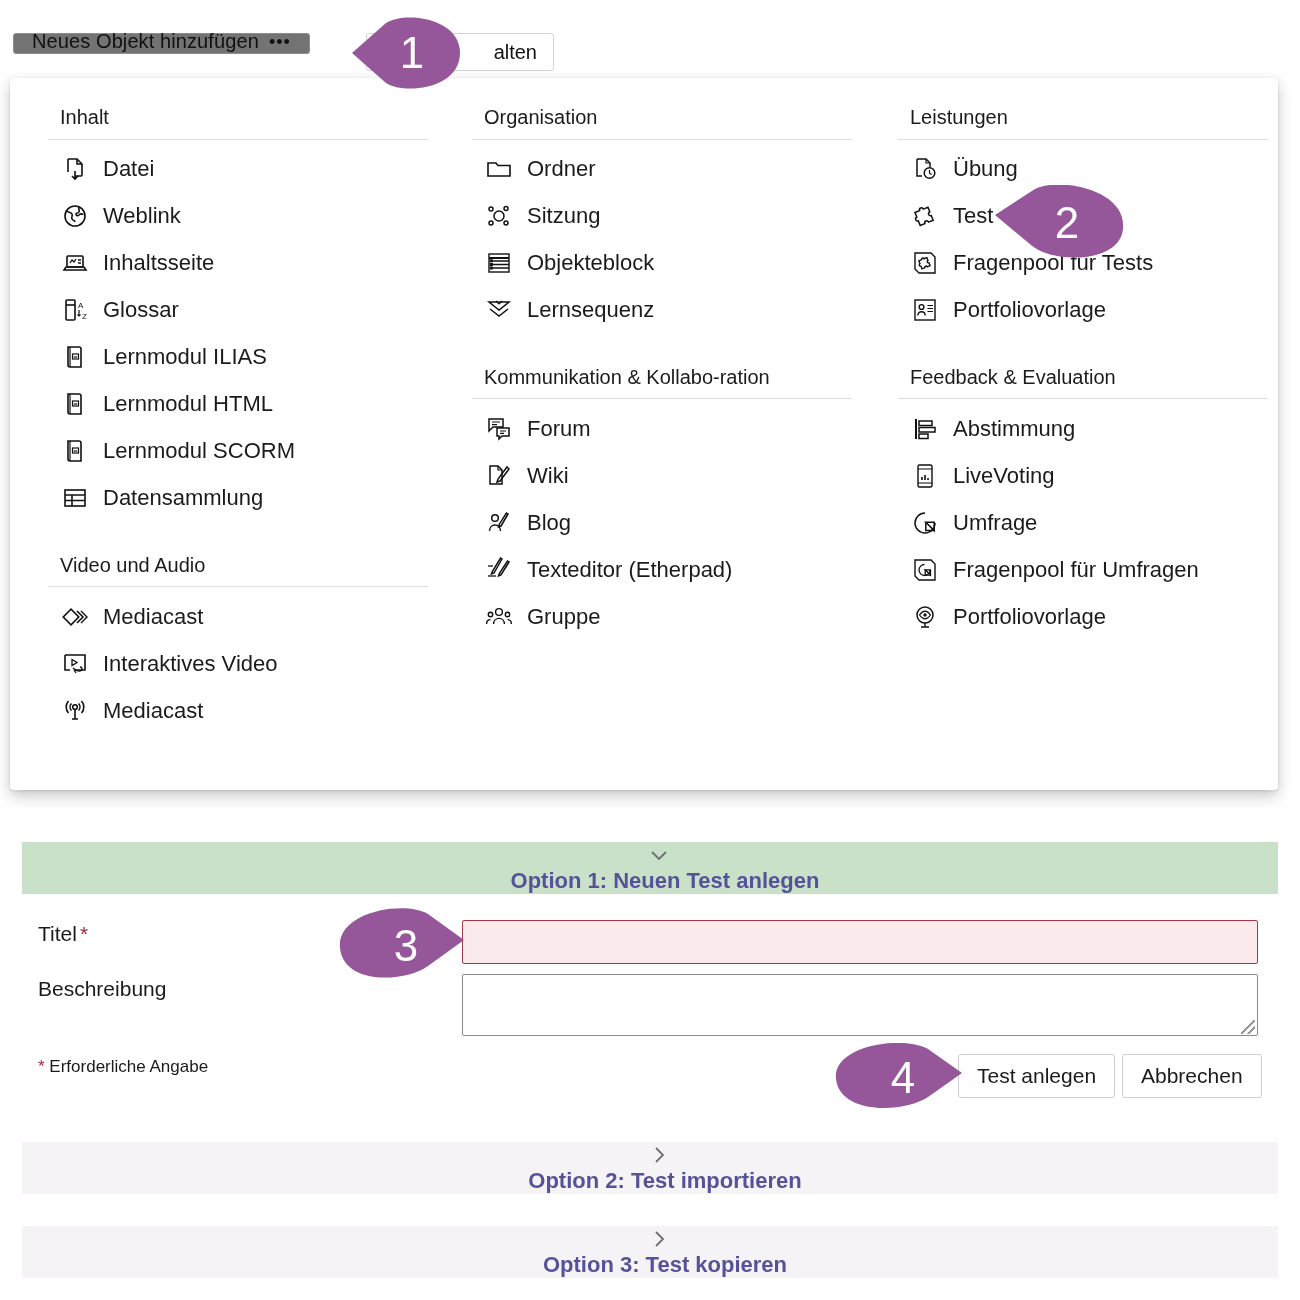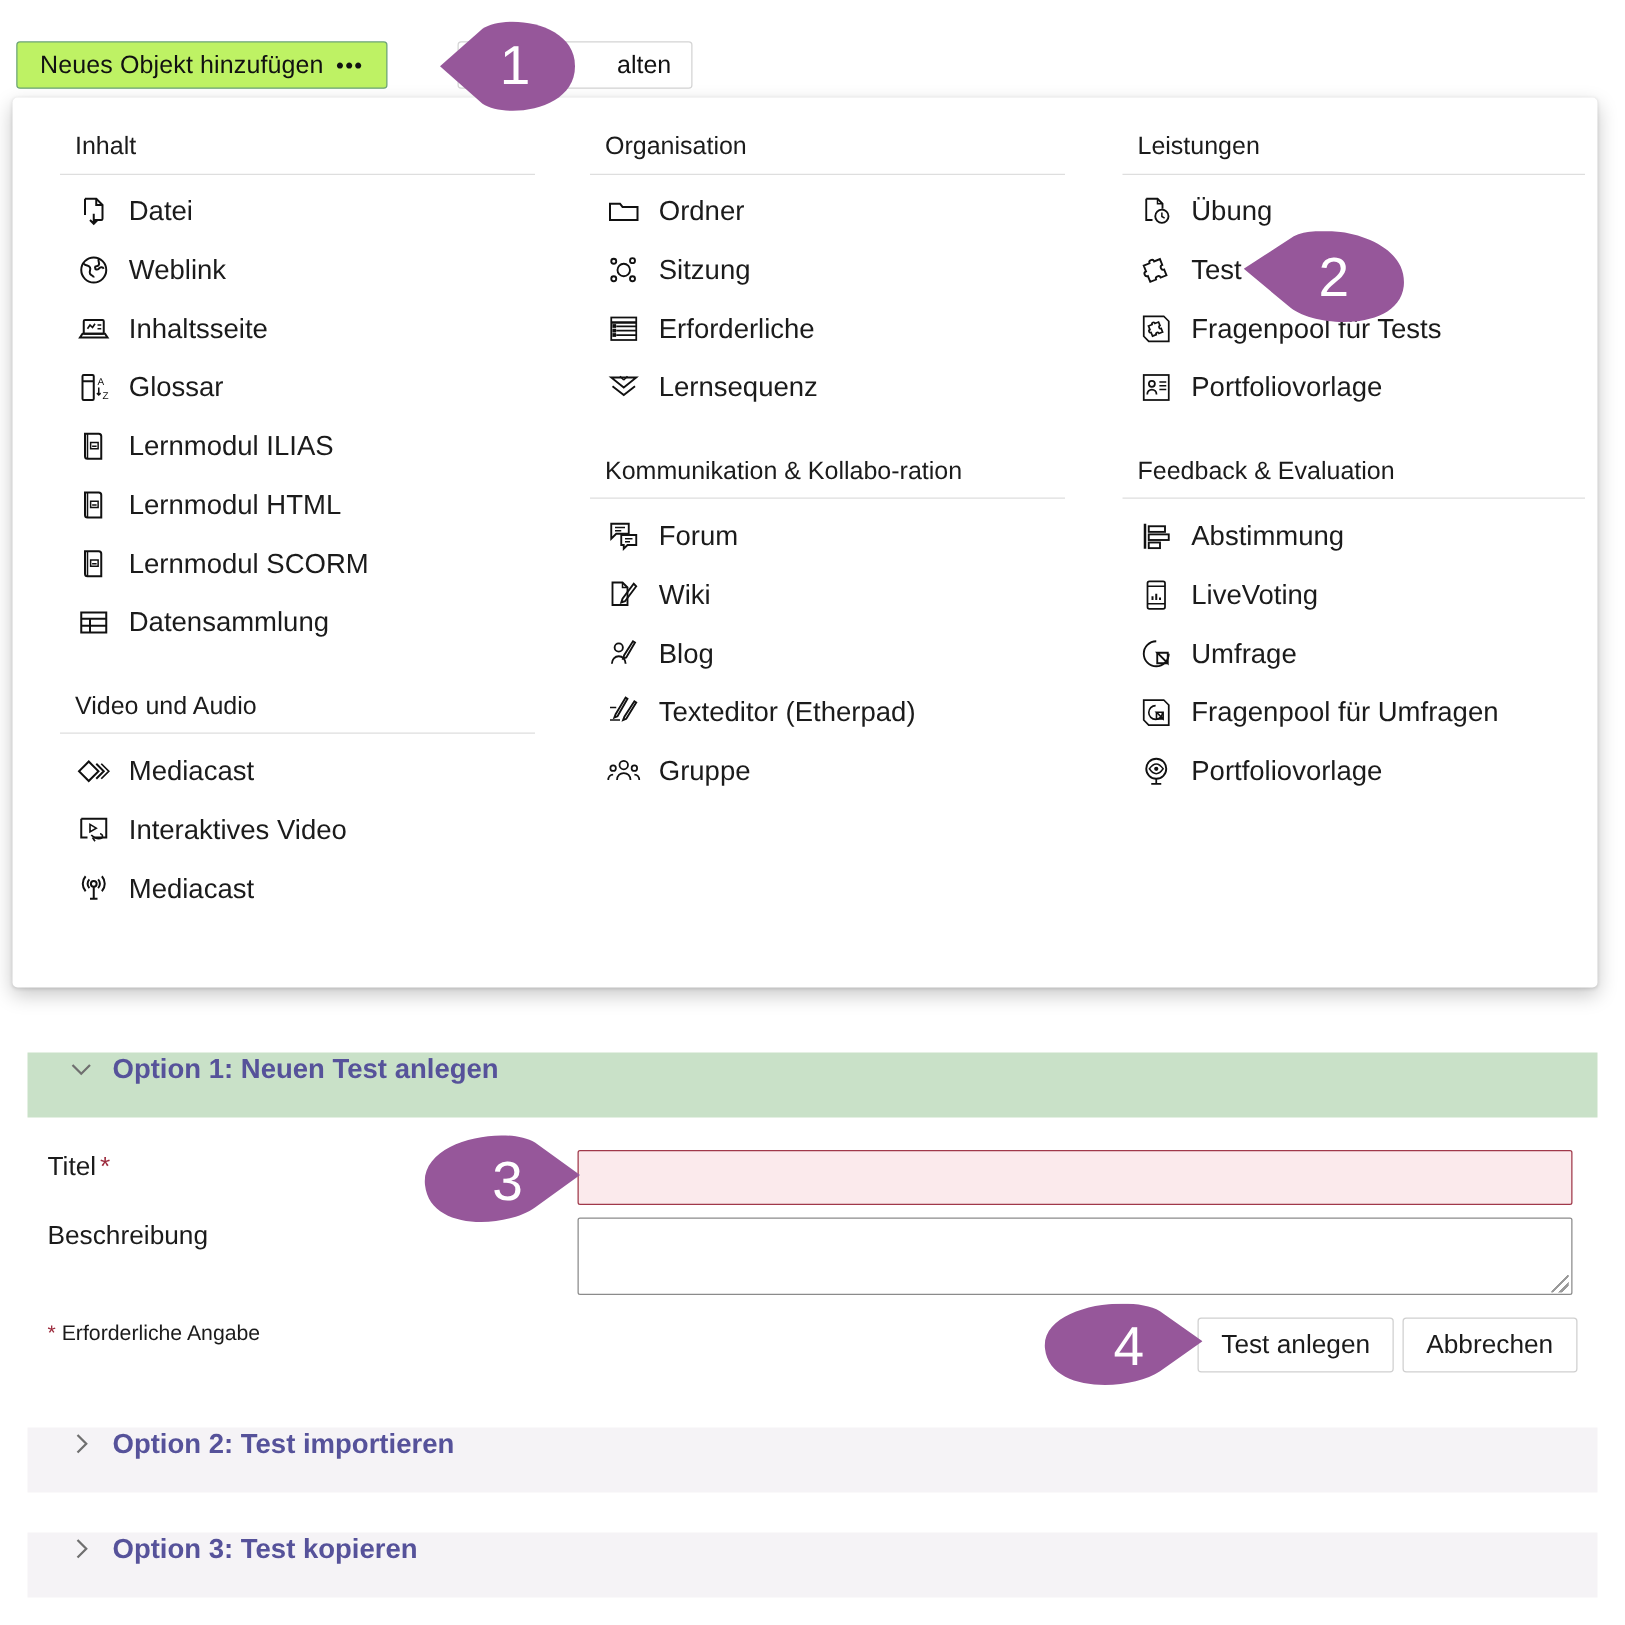--- a/index.html
+++ b/index.html
@@ -10,24 +10,24 @@
     color:#1b1b1b;
     position:relative;
     overflow:hidden;
   }
   .page{position:relative;width:1300px;height:1300px;}
 
   
   .toolbar{position:absolute;left:0;top:0;width:1300px;height:85px;}
   .btn-add{
     position:absolute;left:13px;top:33px;
-    height:38px;box-sizing:border-box;
+    height:21px;box-sizing:border-box;
     padding:0 18px;
-    display:flex;align-items:center;
-    background:#bef264;
+    display:flex;align-items:flex-end;
+    background:#737373;
     border:1px solid #6aa374;
     border-radius:3px;
     font-size:20px;color:#111;
     letter-spacing:0.1px;
     white-space:nowrap;
   }
   .btn-add .dots{margin-left:10px;font-size:18px;letter-spacing:1px;}
   .btn-manage{
     position:absolute;left:366px;top:33px;
     height:38px;box-sizing:border-box;
@@ -94,25 +94,26 @@
   #badge2{left:995px;top:185px;width:132px;height:76px;}
   #badge3{left:336px;top:908px;width:128px;height:76px;}
   #badge4{left:832px;top:1043px;width:130px;height:70px;}
 
   .tear{position:absolute;left:0;top:0;width:100%;height:100%;}
   .tear svg{display:block;width:100%;height:100%;}
 
   
   .opt-sec{position:absolute;left:22px;width:1256px;box-sizing:border-box;}
   .opt-head{
-    display:flex;align-items:flex-start;
+    display:flex;align-items:center;
     height:52px;
     padding-left:30px;
     font-size:22px;font-weight:700;
     color:#56529a;
+    flex-direction:column;
   }
   .opt-head .chev{
     width:26px;height:26px;margin-right:12px;flex:0 0 26px;
     display:flex;align-items:center;justify-content:center;color:#6f6f6f;
   }
   #opt1{top:842px;}
   #opt1 .opt-head{background:#c9e1c8;}
   #opt2{top:1142px;}
   #opt2 .opt-head{background:#f5f3f6;}
   #opt3{top:1226px;}
@@ -344,21 +345,21 @@
             <span class="ico">
               <svg width="28" height="28" viewBox="0 0 28 28" fill="none" stroke="#111" stroke-width="1.4">
                 <rect x="4" y="5" width="20" height="18"></rect>
                 <path d="M4 9h20" stroke-width="2"></path>
                 <path d="M8 12h16M8 15.5h16M8 19h16"></path>
                 <rect x="5.6" y="11" width="1.6" height="1.6" fill="#111"></rect>
                 <rect x="5.6" y="14.7" width="1.6" height="1.6" fill="#111"></rect>
                 <rect x="5.6" y="18.2" width="1.6" height="1.6" fill="#111"></rect>
               </svg>
             </span>
-            <span class="lbl">Erforderliche</span>
+            <span class="lbl">Objekteblock</span>
           </div>
 
           <div class="item">
             <span class="ico">
               <svg width="28" height="28" viewBox="0 0 28 28" fill="none" stroke="#111" stroke-width="1.5">
                 <path d="M4 6h20l-10 8z"></path>
                 <path d="M5 13l9 7 9-7"></path>
                 <path d="M14 8l3-3M14 8l-3-3" stroke-width="1.2"></path>
               </svg>
             </span>

